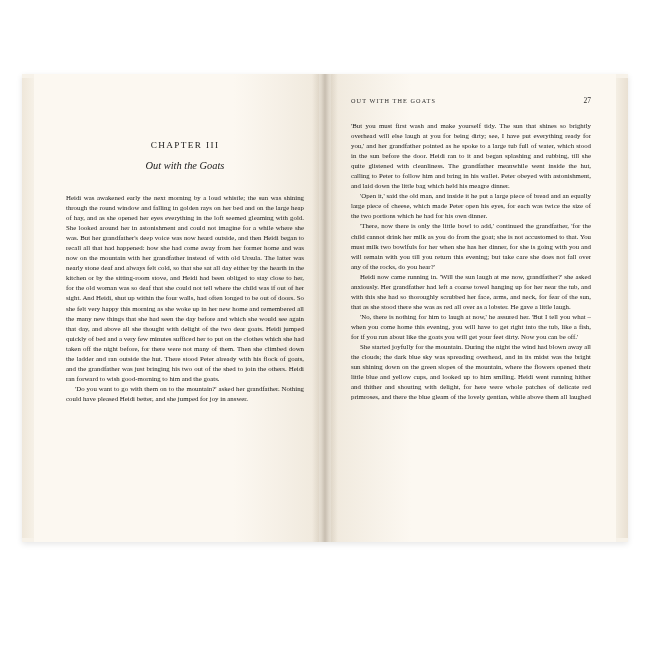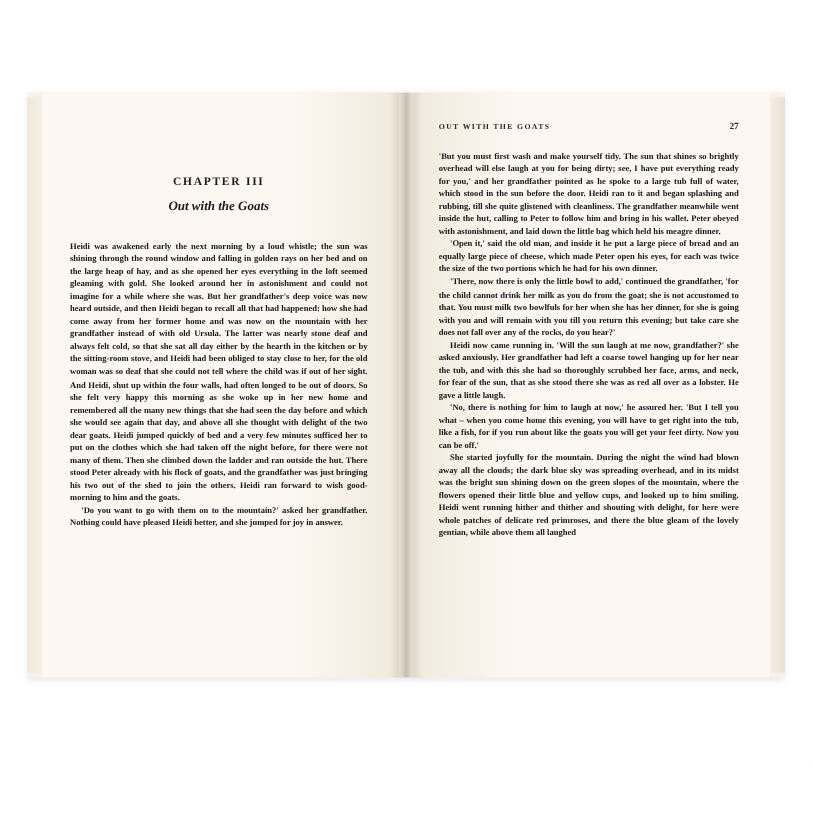--- a/index.html
+++ b/index.html
@@ -46,21 +46,20 @@
     top: 78px;
     width: 14px;
     height: 460px;
     background: linear-gradient(to left, #e9e0d2, #f6f1e7);
   }
   .page {
     position: absolute;
     top: 74px;
     height: 468px;
     background: #fbf7f0;
-    font-weight: bold;
   }
   .page-left {
     left: 34px;
     width: 285px;
     background: linear-gradient(to right, #fcf8f1 70%, #f0e9dd 100%);
   }
   .page-right {
     left: 331px;
     width: 285px;
     background: linear-gradient(to left, #fcf8f1 72%, #f0e9dd 100%);
@@ -74,21 +73,21 @@
     height: 468px;
     background: linear-gradient(to right, rgba(120,100,70,0.00) 0%, rgba(120,100,70,0.18) 35%, rgba(90,70,45,0.30) 50%, rgba(120,100,70,0.18) 65%, rgba(120,100,70,0.00) 100%);
     pointer-events: none;
   }
   .page-inner {
     position: absolute;
     top: 22px;
     color: #1b1b1b;
   }
   .page-left .page-inner {
-    left: 22px;
+    left: 32px;
     width: 238px;
   }
   .page-right .page-inner {
     left: 20px;
     width: 240px;
   }
   .running-head {
     display: flex;
     justify-content: space-between;
     align-items: baseline;

